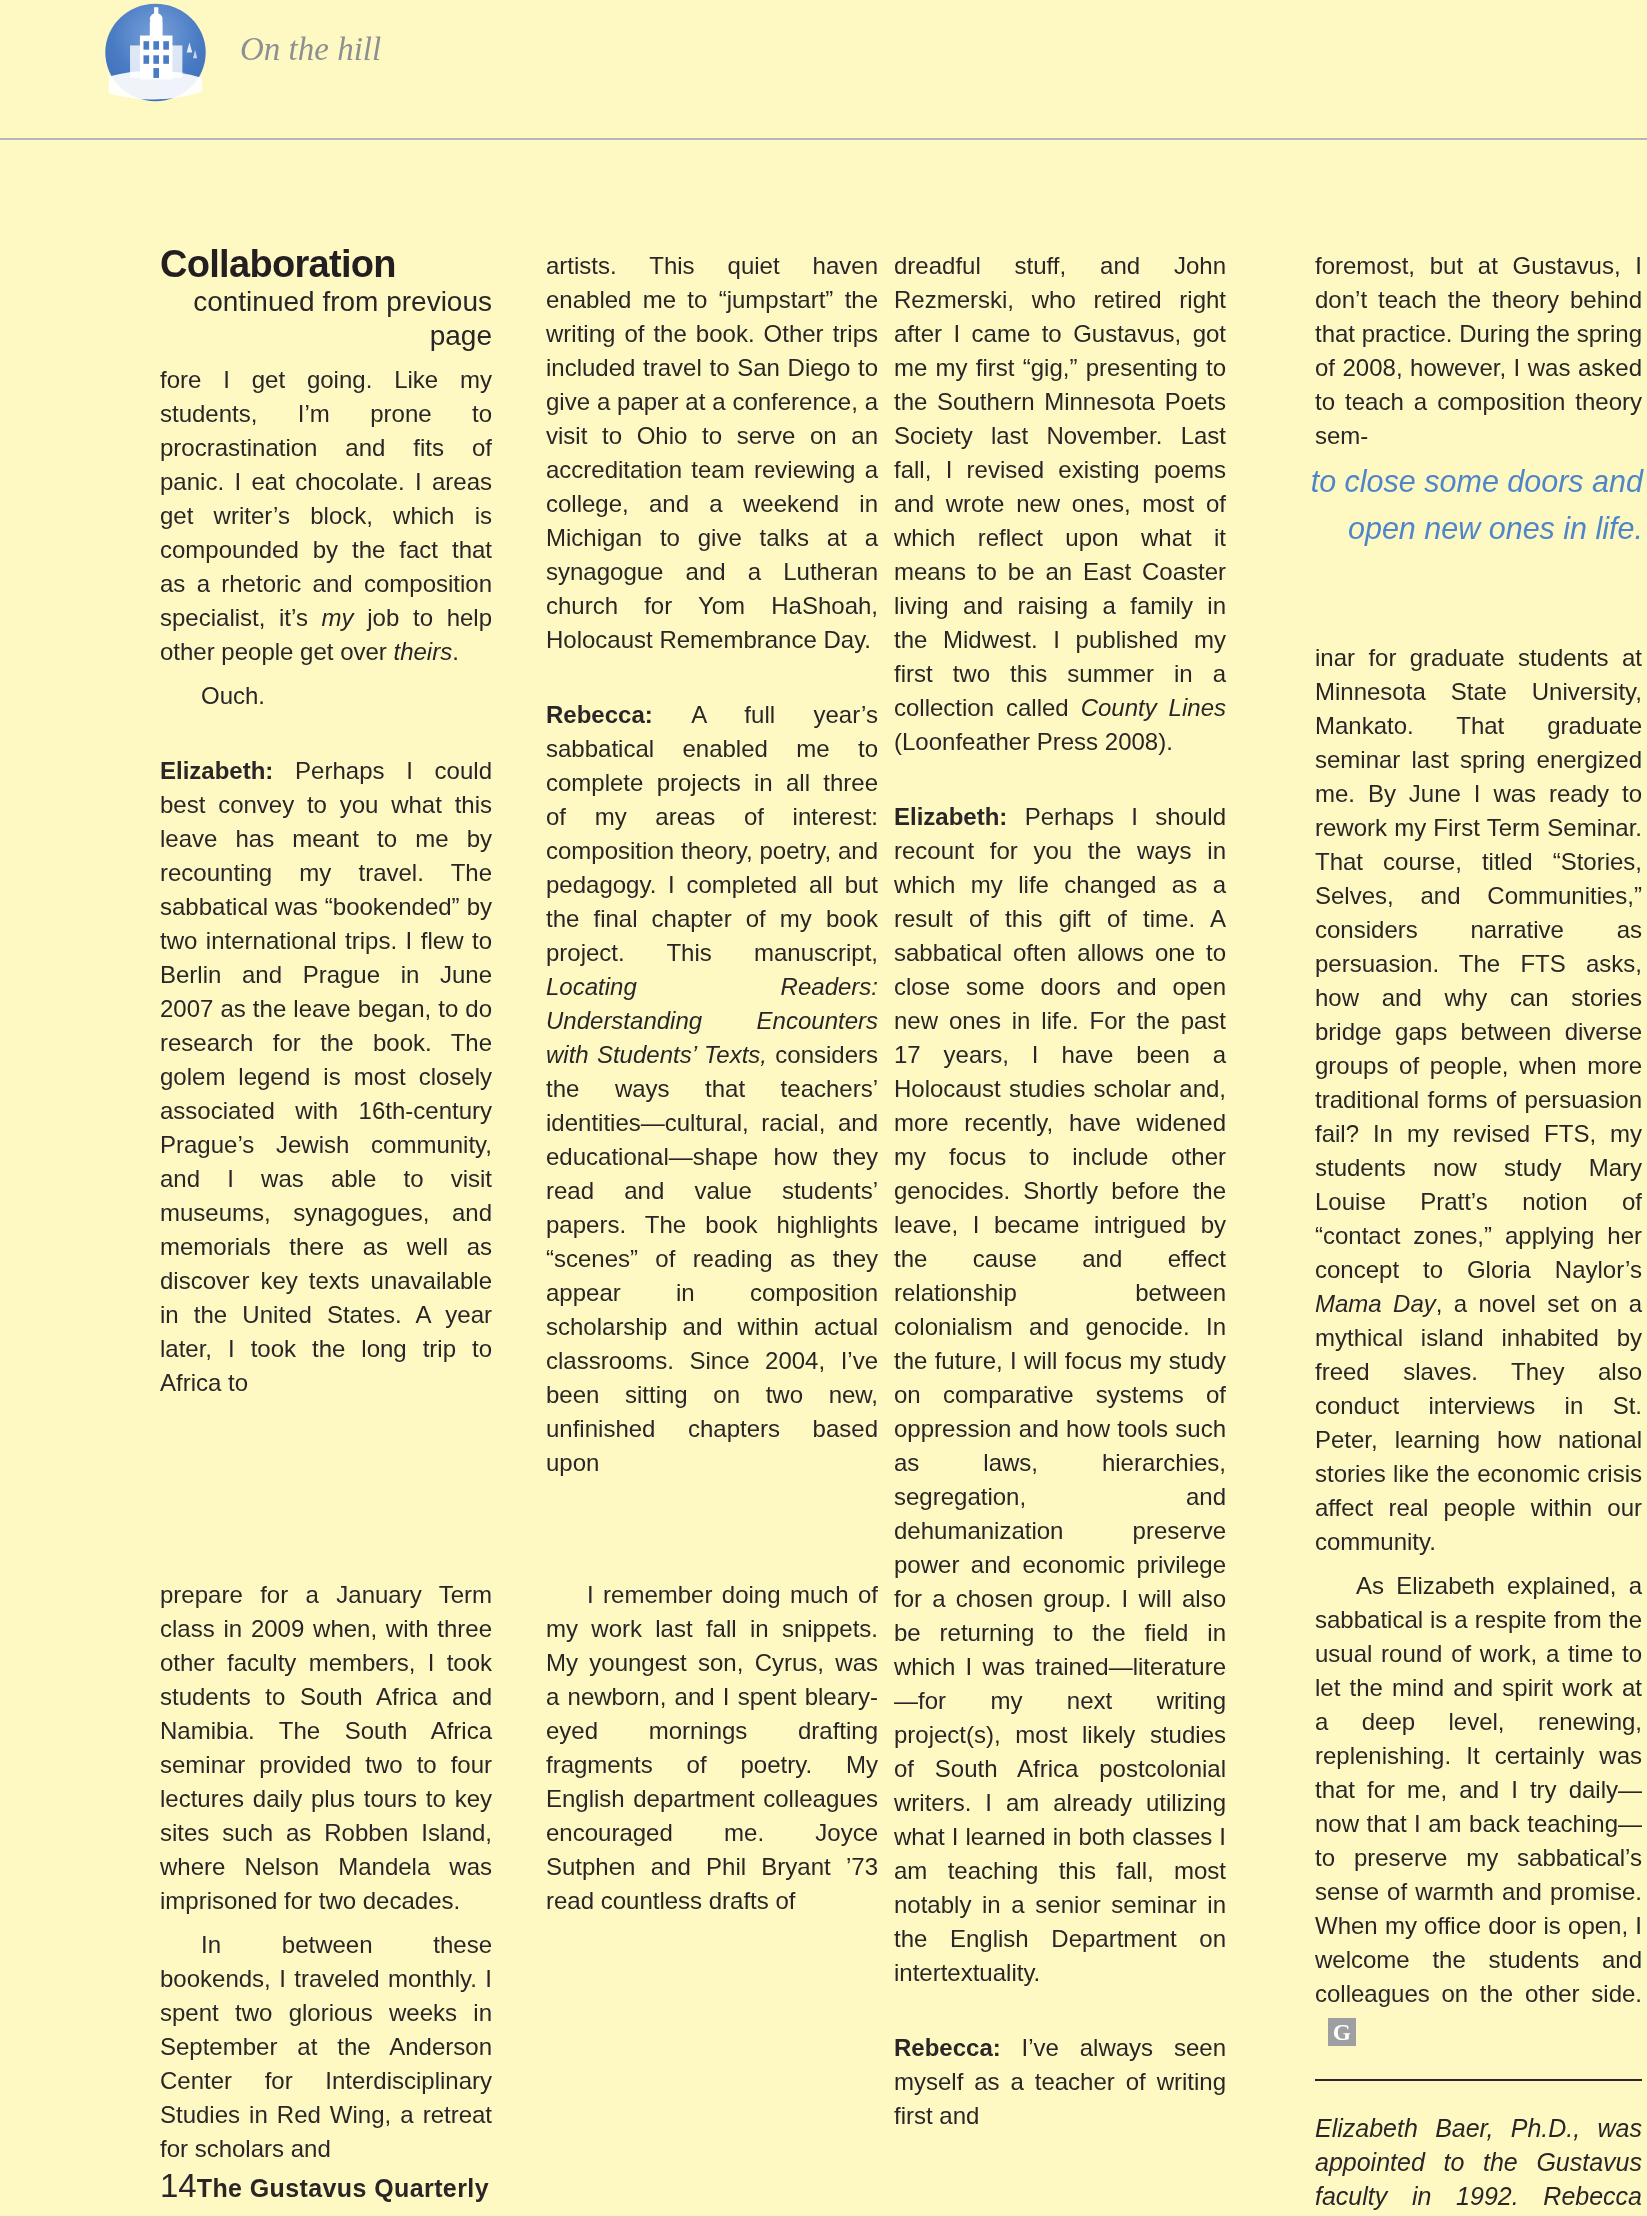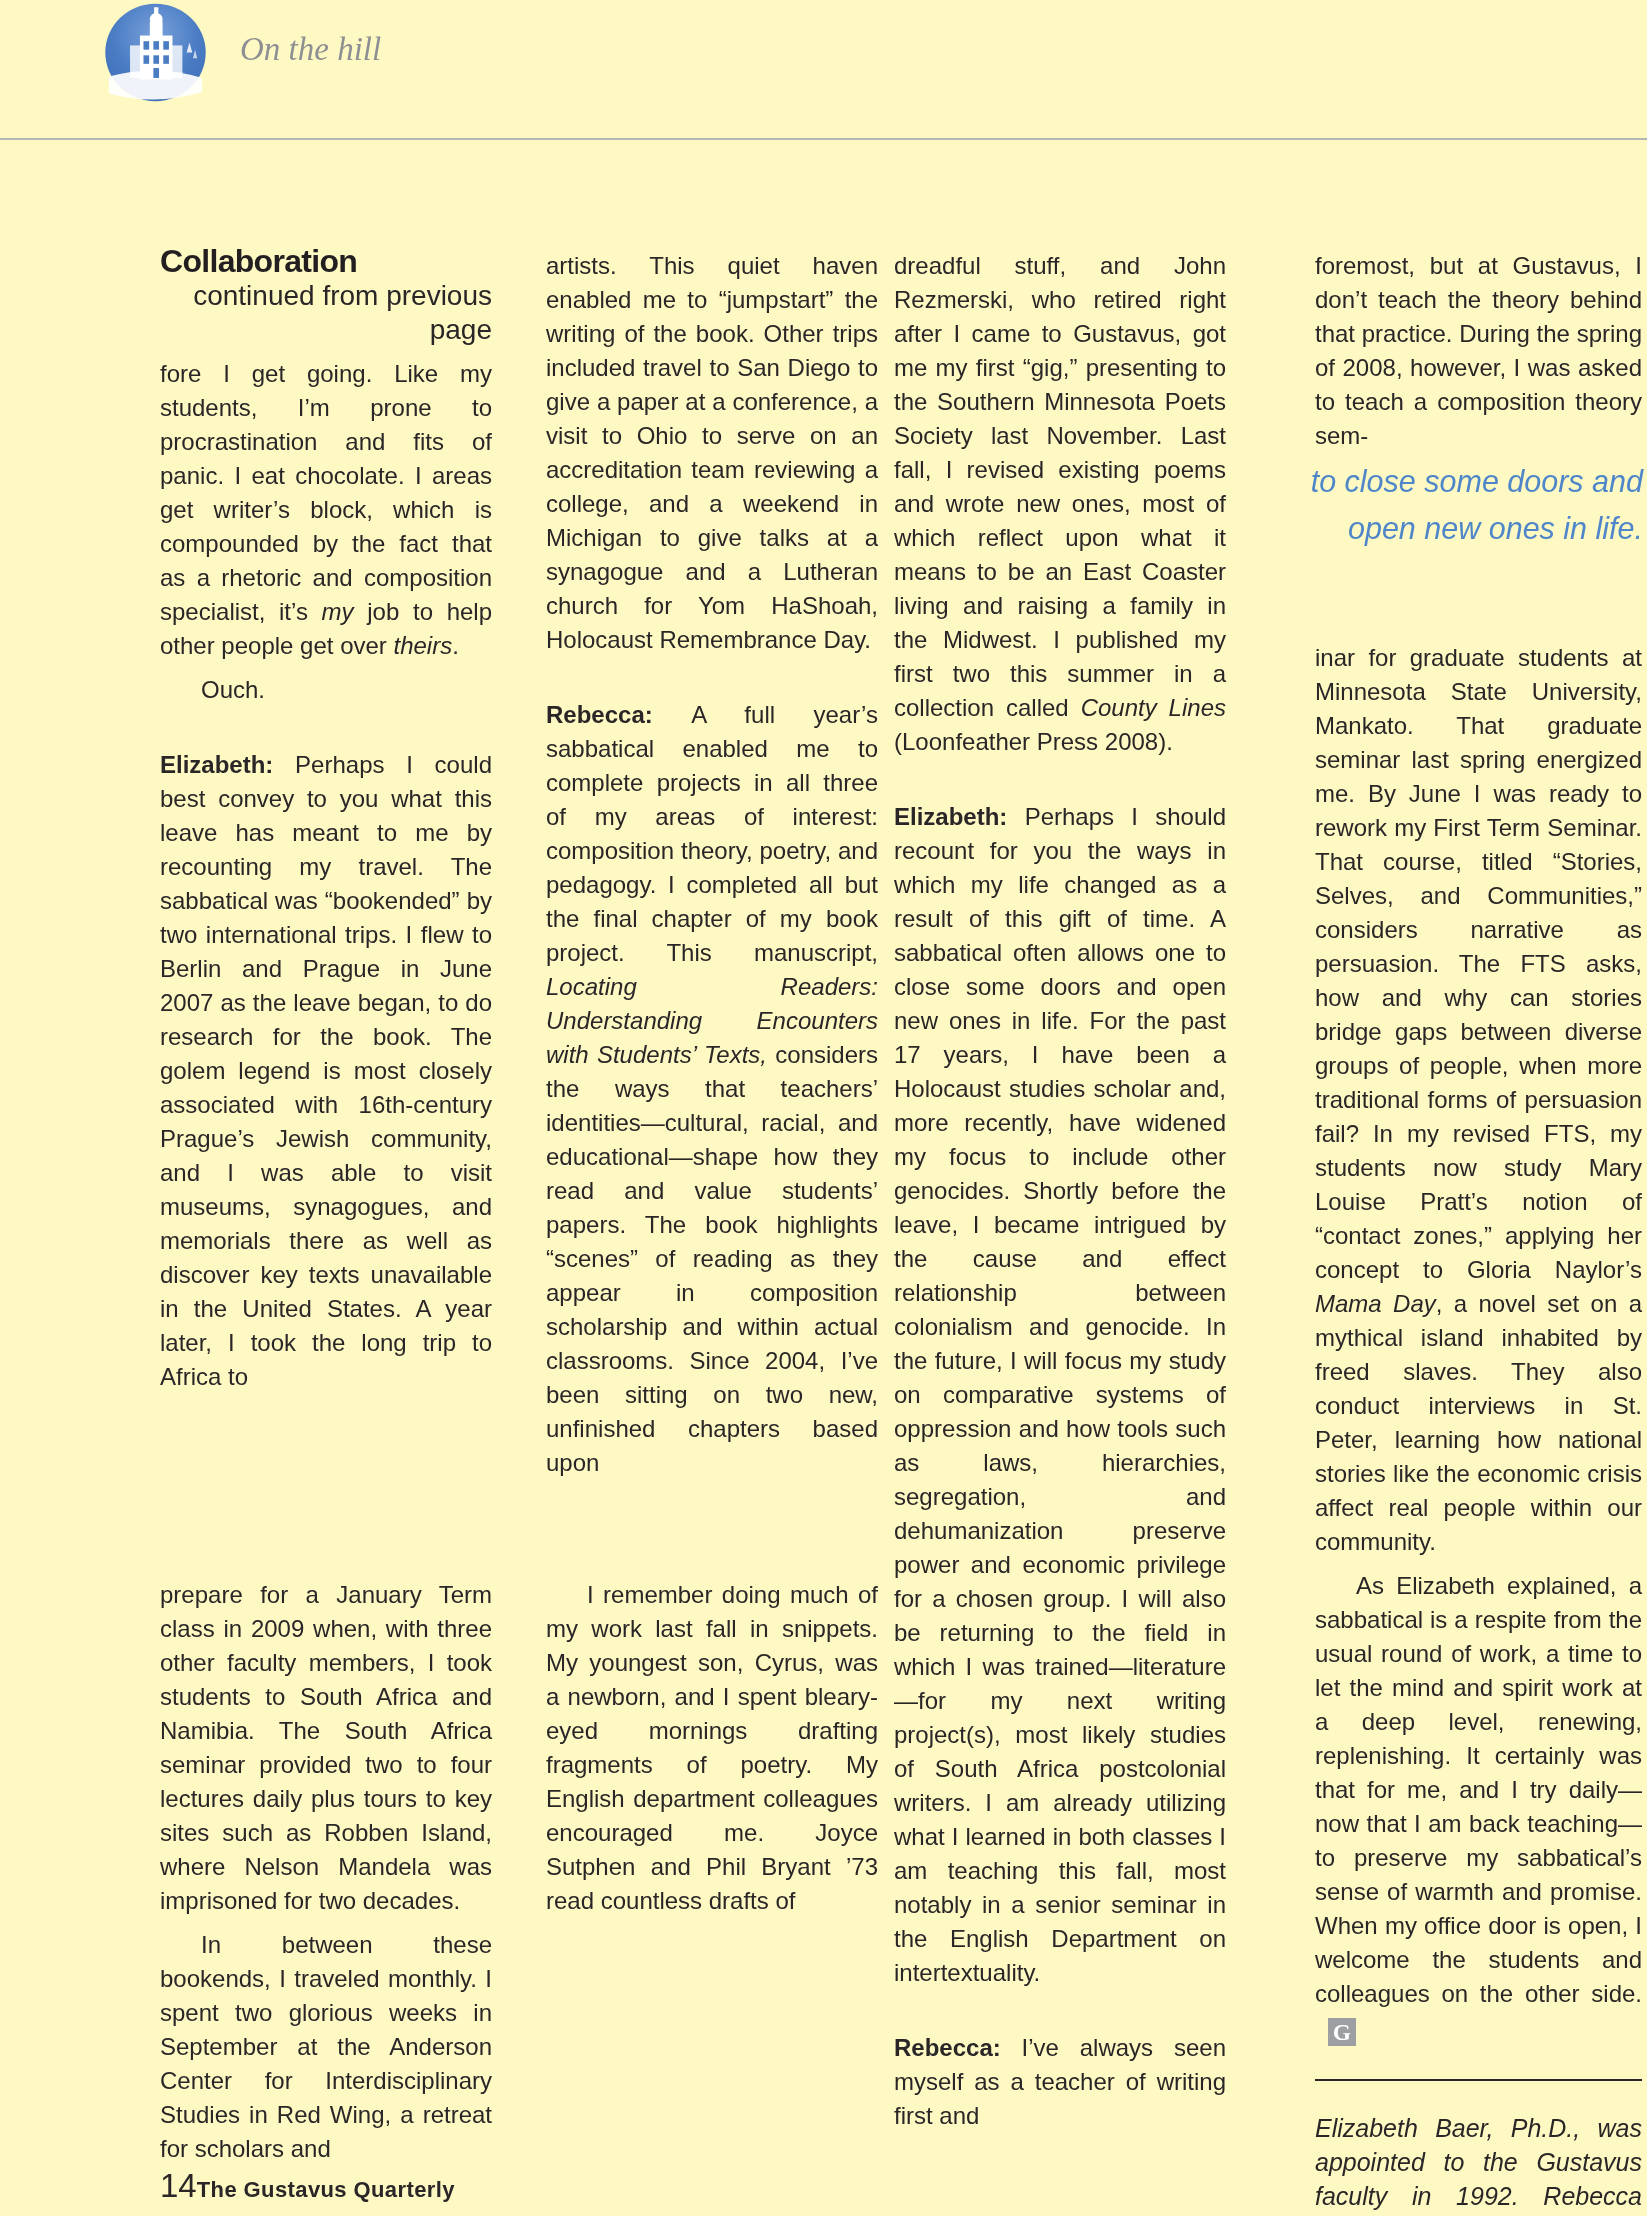--- a/index.html
+++ b/index.html
@@ -25,21 +25,21 @@
   .c1b{left:160px;top:1578px;width:332px;}
   .c2a{left:546px;top:249px;width:332px;}
   .c2b{left:546px;top:1578px;width:332px;}
   .c3 {left:894px;top:249px;width:332px;}
   .c4a{left:1315px;top:249px;width:327px;}
   .c4b{left:1315px;top:641px;width:327px;}
   .col p{margin:0 0 10px 0;}
   .col p.gap{margin-top:41px;}
   .col p.indent{text-indent:41px;}
   .article-title{
-    font-size:32px;font-weight:bold;line-height:1.05;
+    font-size:38px;font-weight:bold;line-height:1.05;
     letter-spacing:-0.7px;margin:0;text-align:left;color:#231f20;
   }
   .article-subtitle{
     font-size:28px;margin:7px 0 44px 0;text-align:right;
   }
   span.b{font-weight:bold;}
   span.i{font-style:italic;}
   span.g{
     display:inline-block;width:28px;height:28px;margin-left:12.8px;
     background:#9d9fa2;color:#ffffff;text-align:center;
@@ -50,21 +50,21 @@
   .pull-quote{position:absolute;font-style:italic;}
   .pq1{left:160px;top:1388px;width:808px;font-size:33px;line-height:46px;}
   .pq2{left:1042px;top:458px;width:601px;font-size:30.5px;line-height:47px;text-align:right;}
   .pq-line{display:block;}
   
   .bio-rule{border:none;border-top:2.1px solid #2a2627;margin:33px 0 30px 0;width:100%;}
   .bio{font-style:italic;font-size:25px;line-height:34px;text-align:justify;margin:0;}
   
   .footer{position:absolute;left:160px;top:2167px;display:flex;align-items:baseline;}
   .page-number{font-size:33px;color:#2a2627;}
-  .publication{font-size:22px;font-weight:bold;color:#2a2627;letter-spacing:0.4px;}
+  .publication{font-size:25px;font-weight:bold;color:#2a2627;letter-spacing:0.4px;}
 </style>
 </head>
 <body>
 
 <div class="page">
 
   <div class="logo">
     <svg width="105" height="99" viewBox="0 0 148 140" aria-hidden="true">
       <defs>
         <radialGradient id="lg" cx="50%" cy="32%" r="78%">

